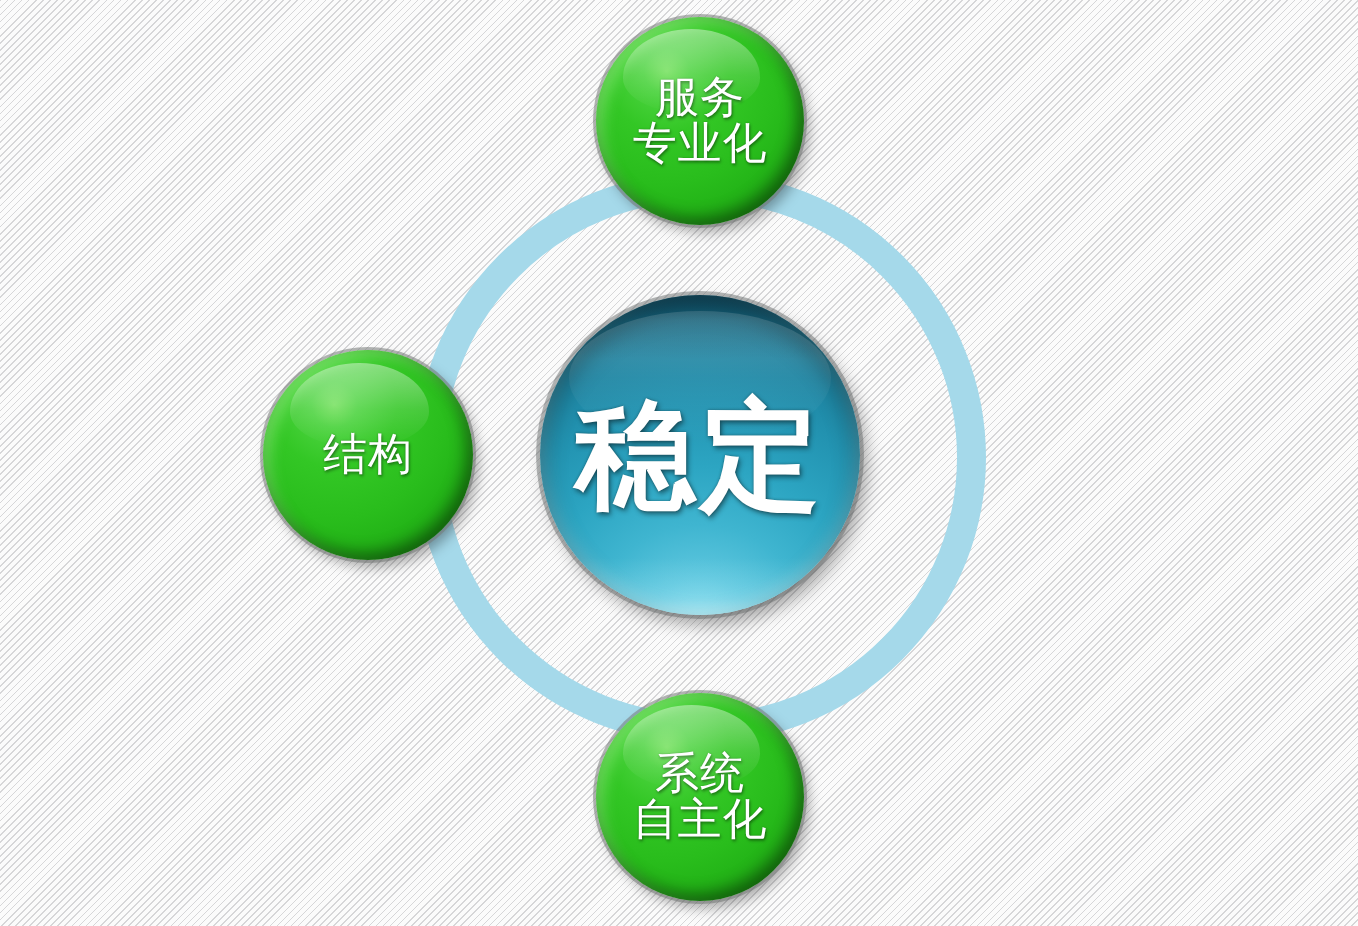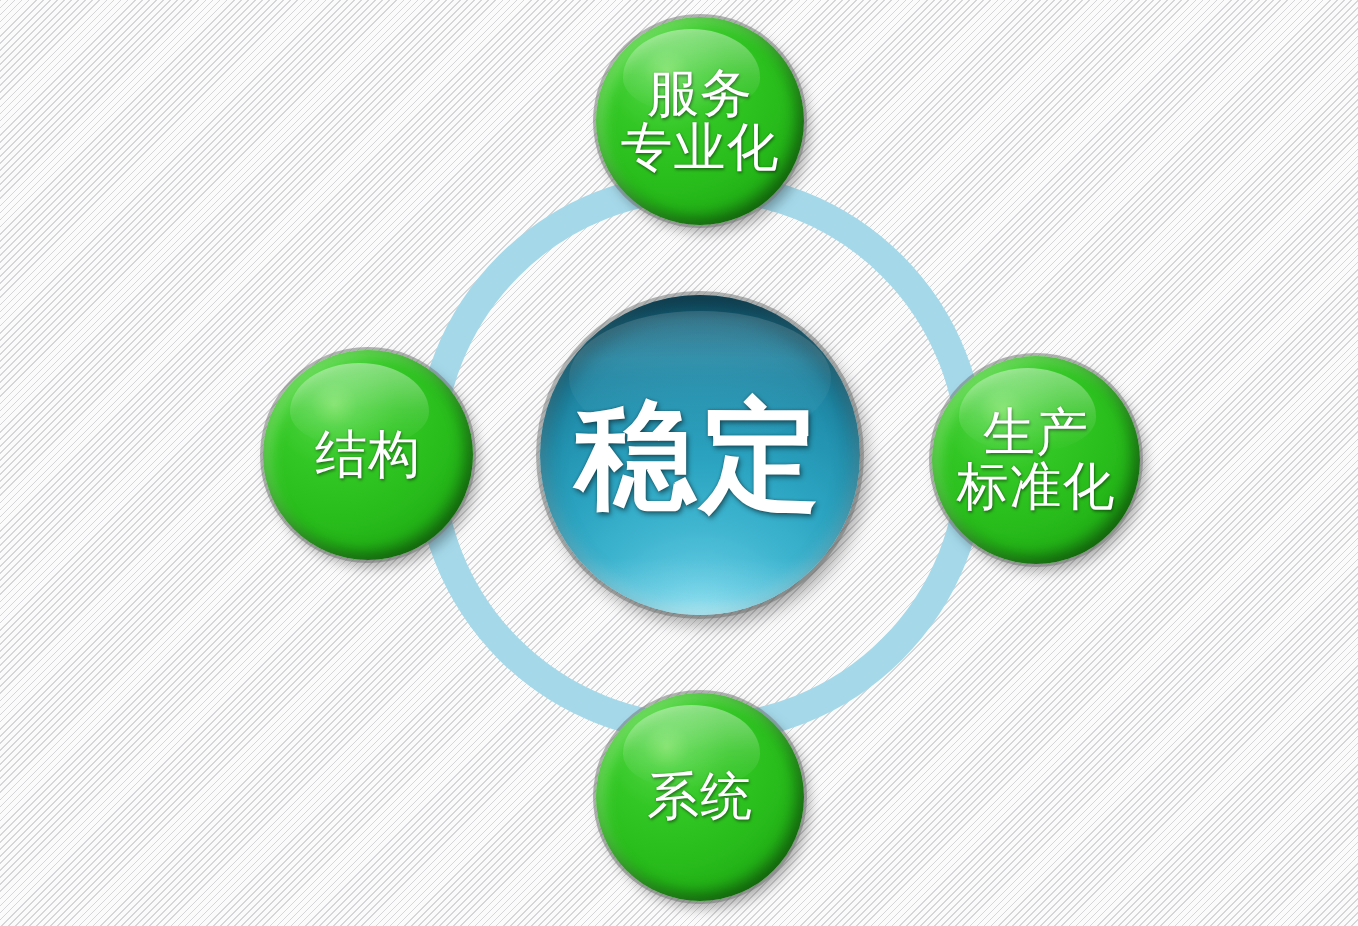--- a/index.html
+++ b/index.html
@@ -65,21 +65,21 @@
         #1fae14 78%,
         #189c0f 92%,
         #12860c 100%);
     box-shadow:
       inset -6px -7px 16px rgba(0,0,0,0.46),
       inset 7px 7px 14px rgba(190,255,170,0.40),
       0 0 0 3px rgba(118,122,120,0.55),
       5px 7px 13px rgba(0,0,0,0.34);
   }
   .node-green .label {
-    font-size: 52px;
+    font-size: 44px;
     text-shadow:
       0 0 2px rgba(0,0,0,0.30),
       1px 2px 3px rgba(0,0,0,0.38);
   }
 
   
   .node-green::before {
     content: "";
     position: absolute;
     left: 13%;
@@ -156,26 +156,23 @@
 <body>
 
 <div id="canvas">
 
   <div class="ring" style="left: 414.5px; top: 171.5px; width: 571px; height: 571px; border: 29px solid rgb(165, 217, 234);"></div>
 
   <div class="node node-green" style="left: 596px; top: 17px; width: 208px; height: 208px;">
     <div class="label"><span>服务</span><br><span>专业化</span></div>
   </div>
 
-  <div class="node node-green" style="left: 932px; top: 356px; width: 208px; height: 208px;">
-    <div class="label"><span>生产</span><br><span>标准化</span></div>
-  </div>
 
   <div class="node node-green" style="left: 596px; top: 693px; width: 208px; height: 208px;">
-    <div class="label"><span>系统</span><br></div>
+    <div class="label"><span>系统</span><br><span>自主化</span></div>
   </div>
 
   <div class="node node-green" style="left: 263px; top: 350px; width: 210px; height: 210px;">
     <div class="label"><span>结构</span><br></div>
   </div>
 
   <div class="node node-center" style="left: 540px; top: 295px; width: 320px; height: 320px;">
     <div class="label">稳定</div>
   </div>
 

